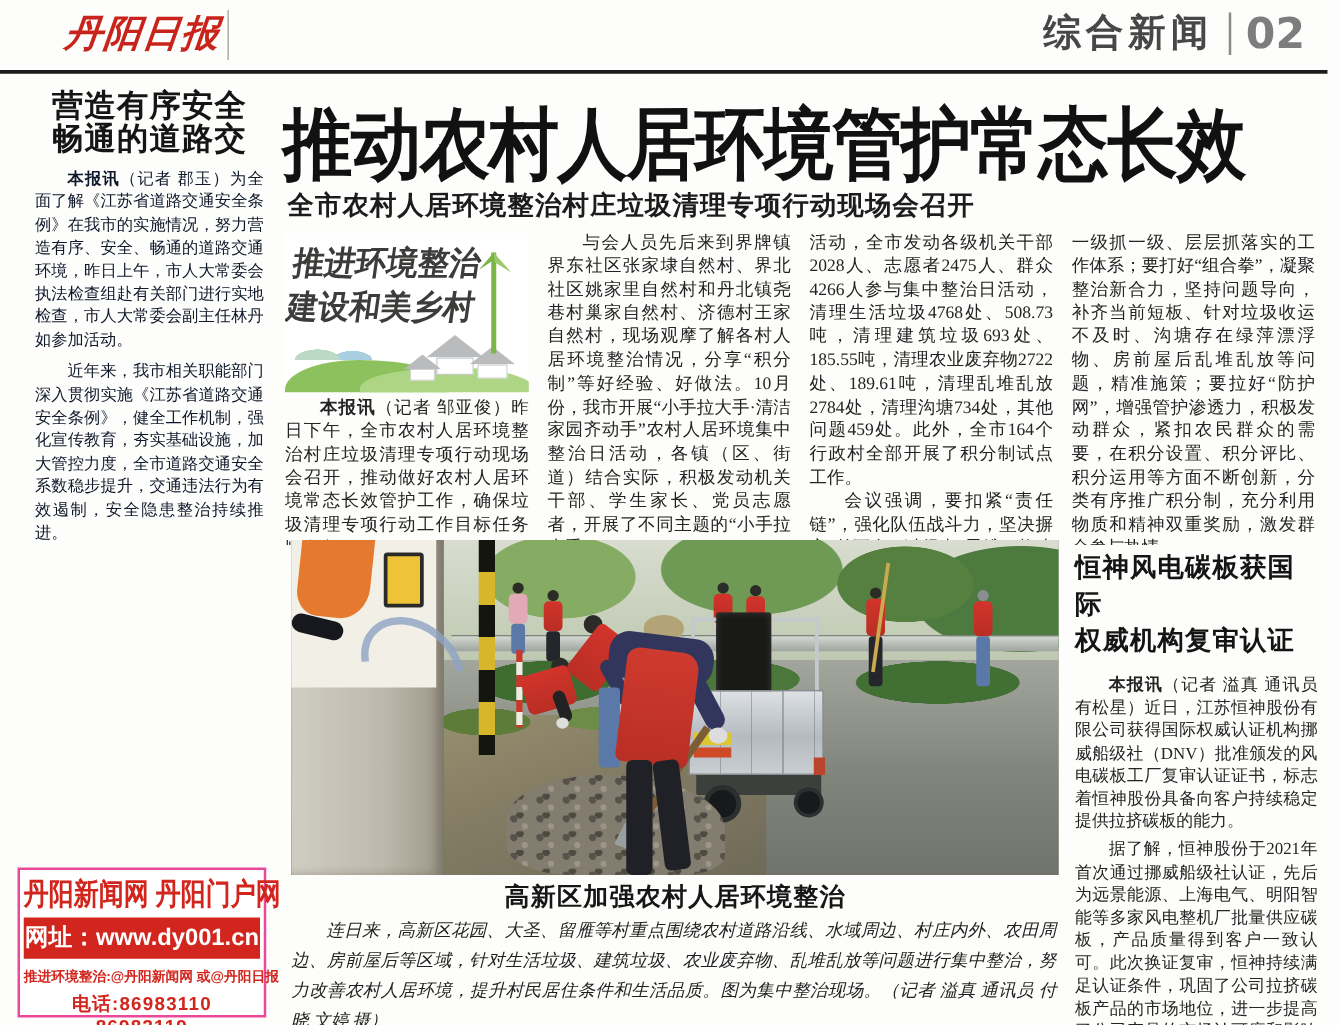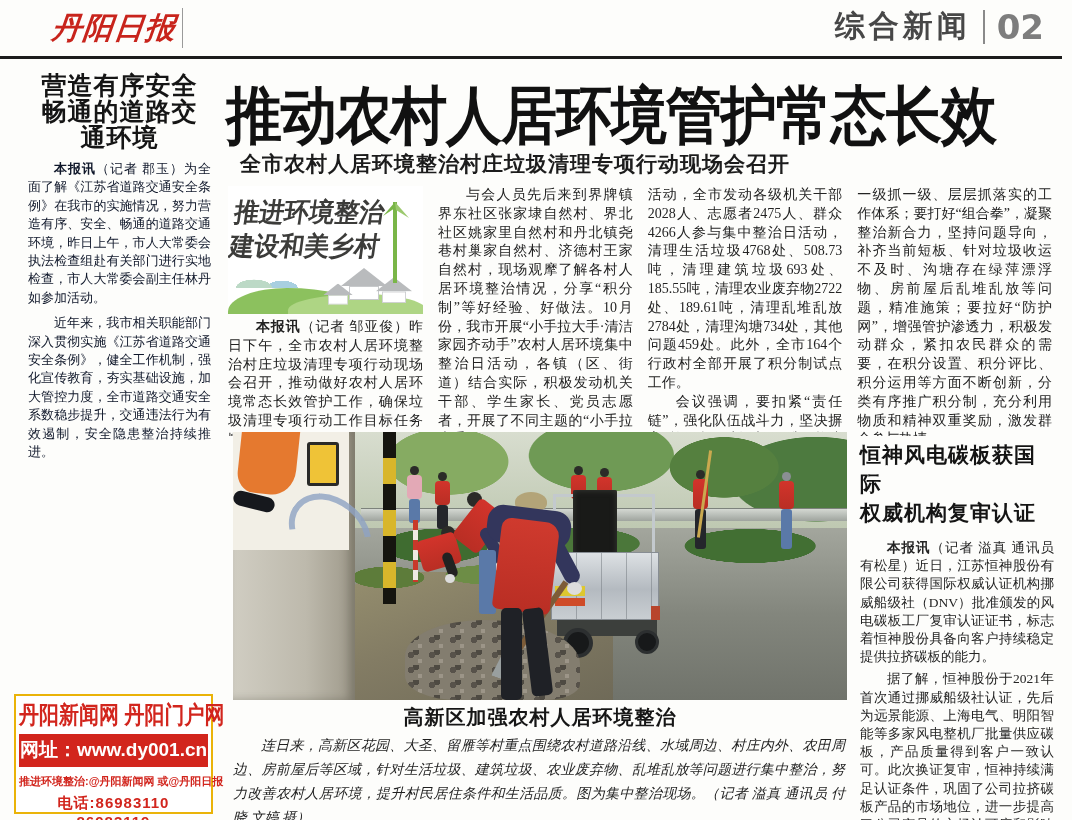--- a/index.html
+++ b/index.html
@@ -30,35 +30,35 @@
   
   .left-col { position:absolute; left:28px; top:72px; width:183px; }
   .left-title { font-family:"Liberation Sans", sans-serif; font-weight:900; font-size:25px;
     line-height:26px; color:#151515; letter-spacing:1px; }
   .left-title span { display:block;text-align:center; }
   .left-body { margin-top:10px; font-size:13px; line-height:18.4px; text-align:justify; color:#0f172a; }
   .left-body p { text-indent:2em; margin-bottom:7px; }
   .lead-b { font-weight:bold; }
 
   .footer-box { position:absolute; left:14px; top:694px; width:199px; height:120px;
-    border:2px solid #eab308; background:#fff; padding:3px 3px; text-align:center;
+    border:2px solid #ec4899; background:#fff; padding:3px 3px; text-align:center;
     font-family:"Liberation Sans", sans-serif; }
   .fb-line1 { color:#d2251d; font-weight:900; font-size:20px; letter-spacing:0px;
     transform:scaleY(1.2); white-space:nowrap; margin-top:3px; }
   .fb-band { background:#d2251d; color:#fff; font-weight:900; font-size:19px;
     padding:3px 0 4px 0; margin-top:5px; letter-spacing:0px; white-space:nowrap; }
   .fb-line3 { color:#d2251d; font-size:11px; font-weight:bold; margin-top:7px; white-space:nowrap; }
   .fb-line4 { color:#d2251d; font-size:15px; font-weight:bold; margin-top:5px; letter-spacing:1px; }
 
   
   .main-headline { position:absolute; left:226px; top:74px; width:828px;
     font-family:"Liberation Sans", sans-serif; font-weight:900; font-size:56px;
     color:#111; letter-spacing:-1px; transform:scaleY(1.12); transform-origin:top;
     white-space:nowrap; }
-  .main-sub { position:absolute; left:240px; top:150px; width:820px;
+  .main-sub { position:absolute; left:230px; top:150px; width:820px;
     font-family:"Liberation Sans", sans-serif; font-weight:600; font-size:21px;
     color:#1c1c1c; letter-spacing:1px; }
   .cols { position:absolute; left:228px; top:186px; width:824px; height:250px;
     display:flex; gap:15px; overflow:hidden; }
   .col { width:195px; font-size:14px; line-height:18.8px; text-align:justify; color:#232323; }
   .col p { margin:0; }
   .col p.ind { text-indent:2em; }
 
   
   .promo { position:relative; width:195px; height:128px; overflow:hidden; margin-bottom:4px; background:#fff; }
@@ -220,21 +220,20 @@
     <div class="head-section">综合新闻</div>
     <div class="head-pagebar"></div>
     <div class="head-pageno">02</div>
   </div>
   <div class="head-rule"></div>
 
   <div class="left-col">
     <div class="left-title">
       <span>营造有序安全</span>
       <span>畅通的道路交</span>
-      <span>通环境</span>
     </div>
     <div class="left-body">
       <p><span class="lead-b">本报讯</span><span>（记者 郡玉）为全面了解《江苏省道路交通安全条例》在我市的实施情况，努力营造有序、安全、畅通的道路交通环境，昨日上午，市人大常委会执法检查组赴有关部门进行实地检查，市人大常委会副主任林丹如参加活动。</span></p>
       <p>近年来，我市相关职能部门深入贯彻实施《江苏省道路交通安全条例》，健全工作机制，强化宣传教育，夯实基础设施，加大管控力度，全市道路交通安全系数稳步提升，交通违法行为有效遏制，安全隐患整治持续推进。</p>
     </div>
   </div>
 
   <div class="footer-box">
     <div class="fb-line1">丹阳新闻网  丹阳门户网</div>
     <div class="fb-band">网址：www.dy001.cn</div>

